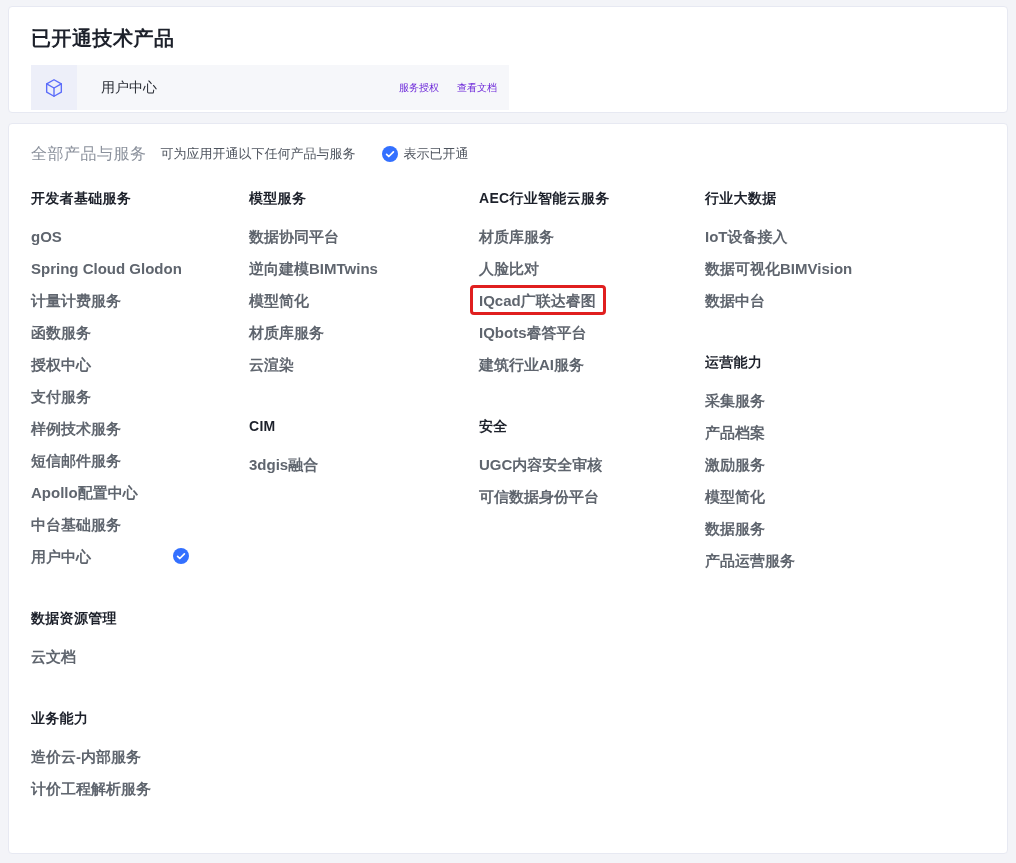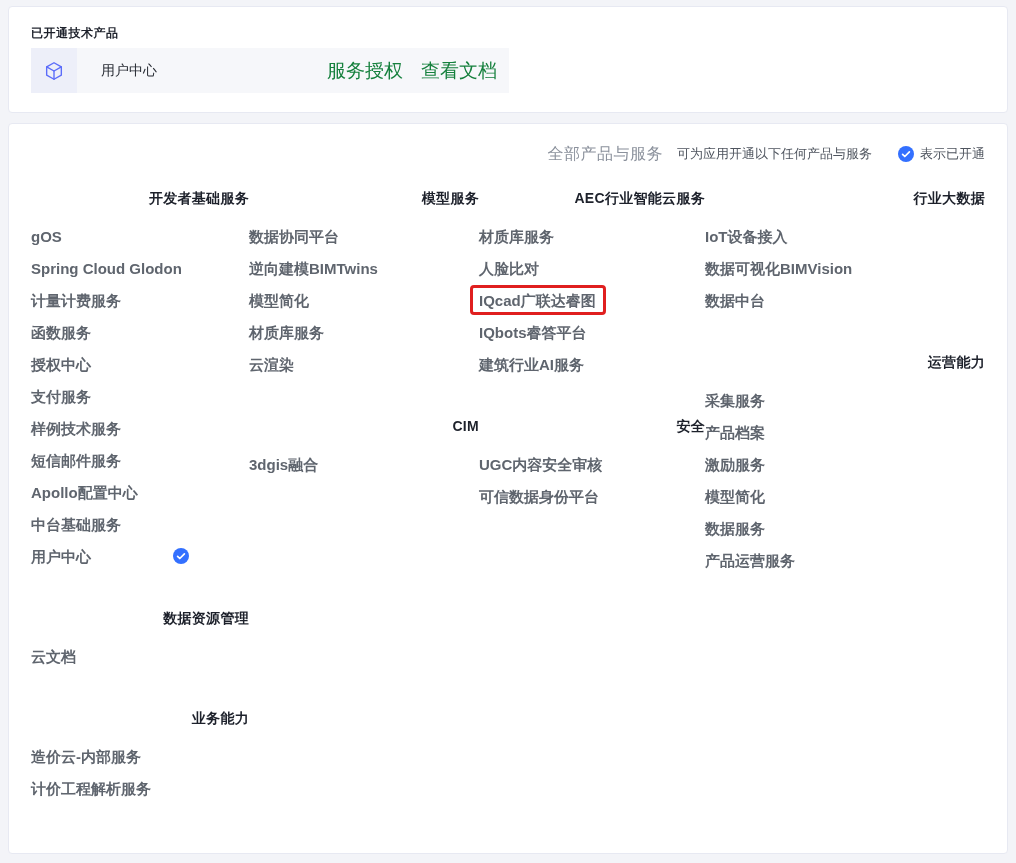--- a/index.html
+++ b/index.html
@@ -11,46 +11,46 @@
   }
   .page { padding:6px 8px; }
   .card {
     background:#ffffff;
     border:1px solid #e7e9f2;
     border-radius:4px;
   }
   
   .card-opened { padding:18px 22px 12px 22px; height:107px; }
   .card-title {
-    font-size:12px; font-weight:700; color:#1d212b;
-    margin-bottom:6px; letter-spacing:0.5px;
+    font-size:20px; font-weight:700; color:#1d212b;
+    margin-bottom:13px; letter-spacing:0.5px;
   }
   .opened-row {
     display:flex; align-items:center;
     width:478px; height:45px;
     background:#f6f7fa; cursor:pointer;
   }
   .icon-cell {
     width:46px; height:45px; flex:0 0 46px;
     background:#edeff9;
     display:flex; align-items:center; justify-content:center;
   }
   .opened-name { margin-left:24px; font-size:14px; color:#272b33; }
   .row-actions { margin-left:auto; display:flex; gap:18px; padding-right:12px; }
-  .link { font-size:19px; color:#15803d; text-decoration:none; cursor:pointer; }
+  .link { font-size:10px; color:#6d28d9; text-decoration:none; cursor:pointer; }
   
   .card-all { margin-top:10px; padding:20px 22px 24px 22px; height:731px; }
-  .all-header { display:flex; align-items:center; height:20px;justify-content:flex-end; }
+  .all-header { display:flex; align-items:center; height:20px; }
   .all-title { font-size:16px; color:#8b919c; letter-spacing:0.5px; }
   .all-subtitle { font-size:13px; color:#4e545e; margin-left:14px; }
   .legend-check { margin-left:26px; display:inline-flex; line-height:0; }
   .legend-label { font-size:13px; color:#4e545e; margin-left:6px; }
   
   .columns { display:flex; margin-top:24px; align-items:flex-start; }
-  .column { display:flex; flex-direction:column;text-align:right; }
+  .column { display:flex; flex-direction:column; }
   .column:nth-child(1){ width:218px; }
   .column:nth-child(2){ width:230px; }
   .column:nth-child(3){ width:226px; }
   .column:nth-child(4){ width:280px; }
   .psection { margin-bottom:36px; }
   .ptitle {
     font-size:14px; font-weight:700; color:#1d212b;
     height:20px; line-height:20px; margin-bottom:12px; letter-spacing:0.3px;
   }
   .pitem {

